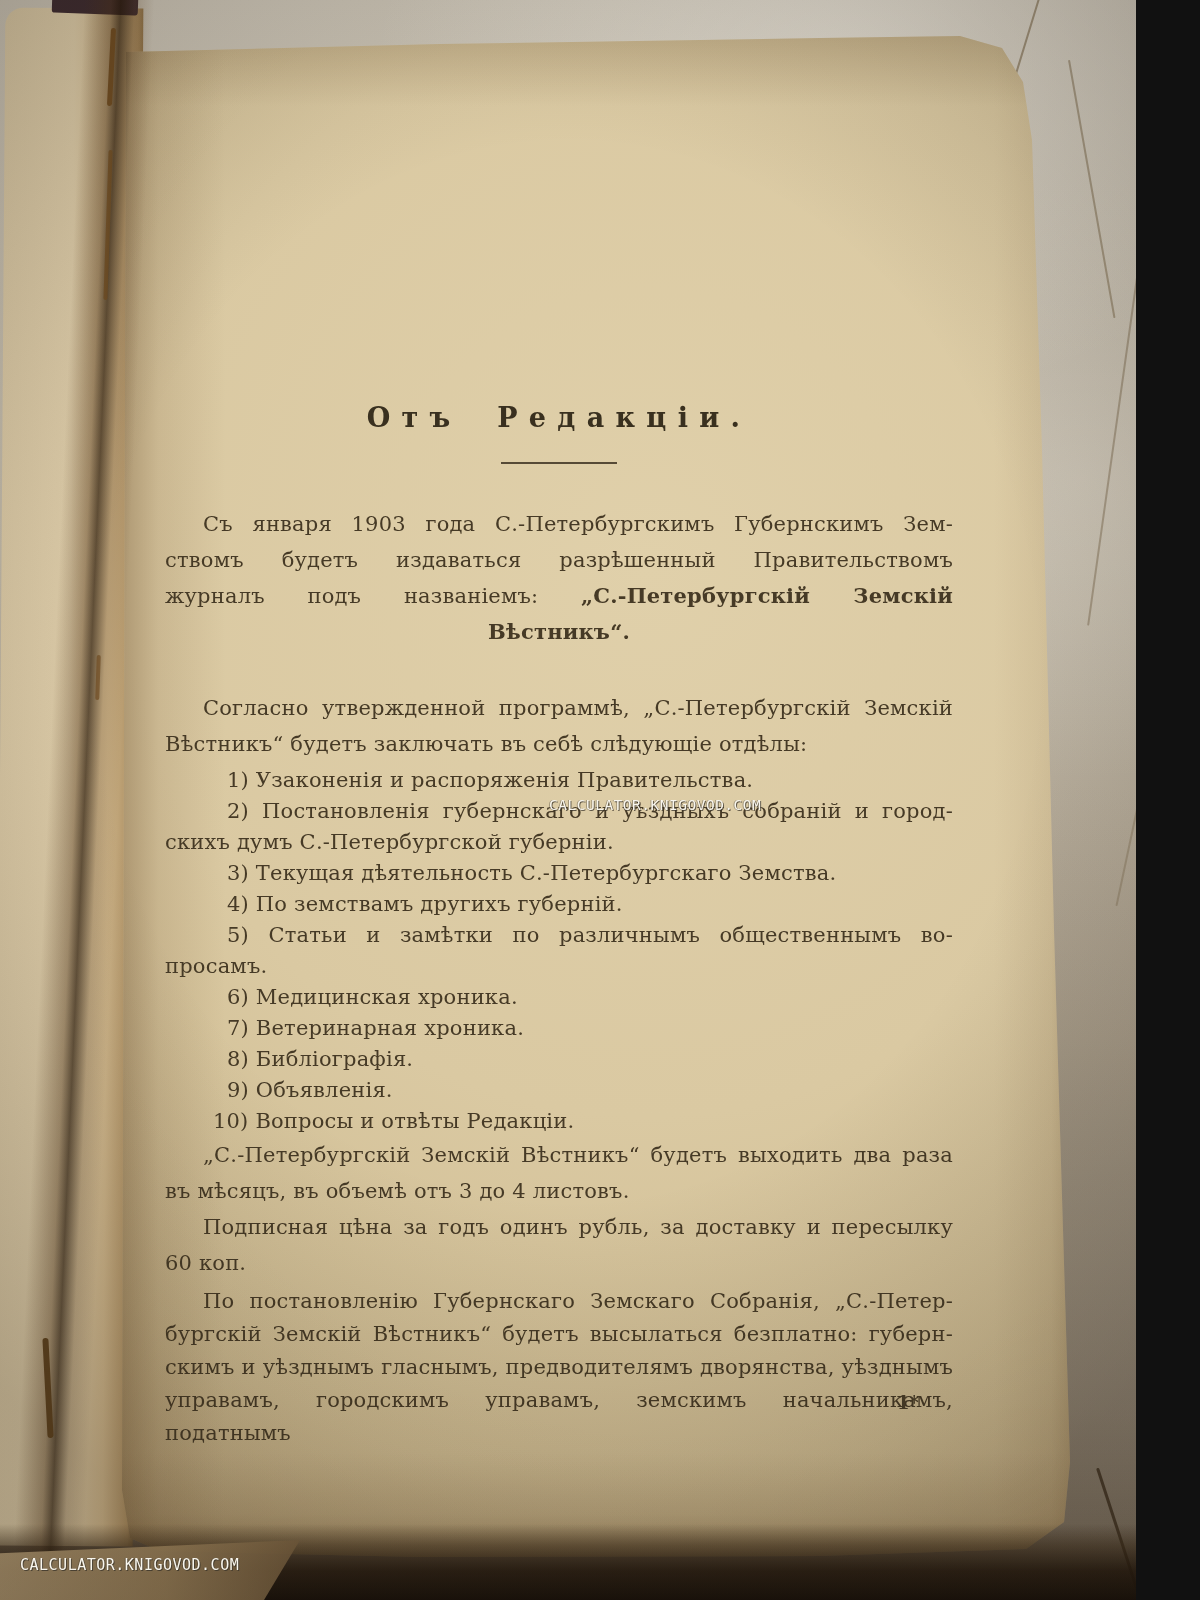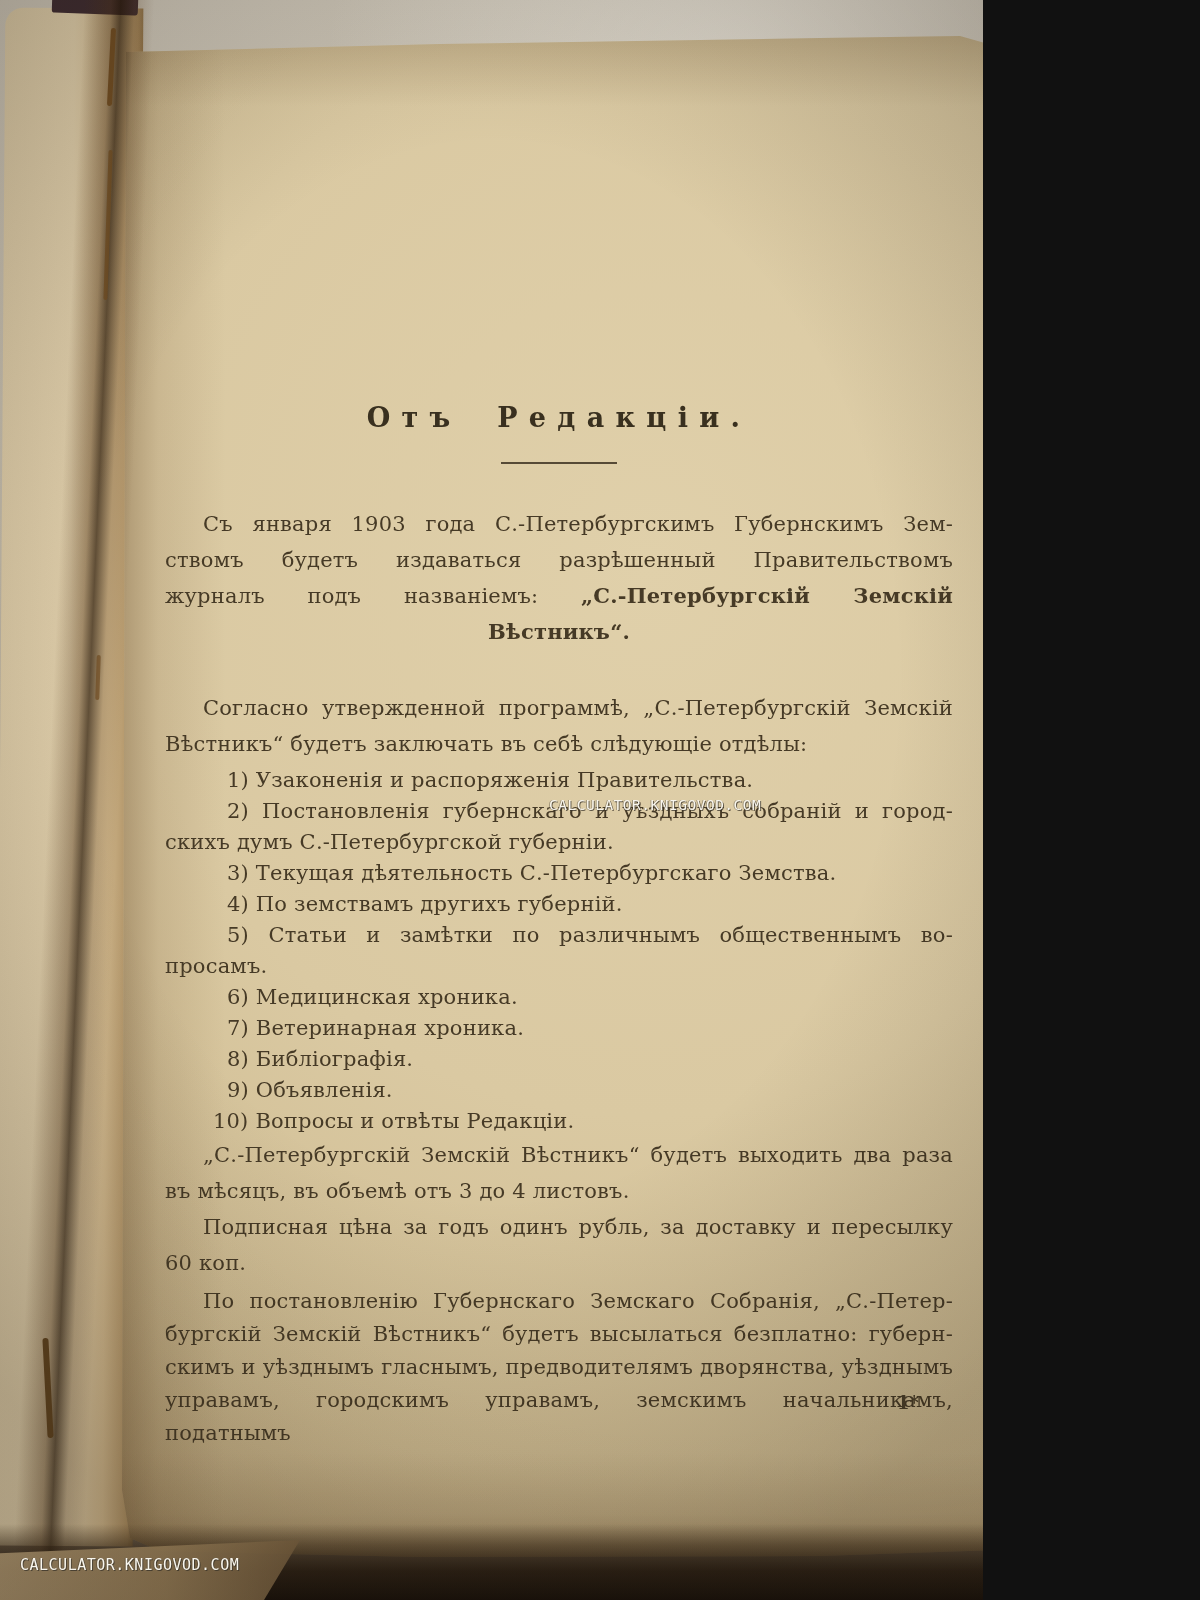--- a/index.html
+++ b/index.html
@@ -1,17 +1,17 @@
 <!DOCTYPE html>
 <html><head>
 <meta charset="utf-8">
 <style>
   html,body{margin:0;padding:0;background:#111;}
   #photo{
-    position:relative;width:983px;height:1600px;overflow:hidden;
+    position:relative;width:1136px;height:1600px;overflow:hidden;
     font-family:"DejaVu Serif",serif;
   }
   
   .marble{
     position:absolute;inset:0;
     background:
       radial-gradient(ellipse 60% 30% at 75% 4%, rgba(235,231,222,.55), transparent 70%),
       radial-gradient(ellipse 45% 25% at 95% 30%, rgba(210,203,190,.5), transparent 75%),
       radial-gradient(ellipse 50% 35% at 92% 75%, rgba(150,140,122,.45), transparent 75%),
       linear-gradient(180deg,#c8c1b3 0%,#bdb5a5 35%,#ab9f8c 65%,#8c8070 88%,#6f6353 100%);

